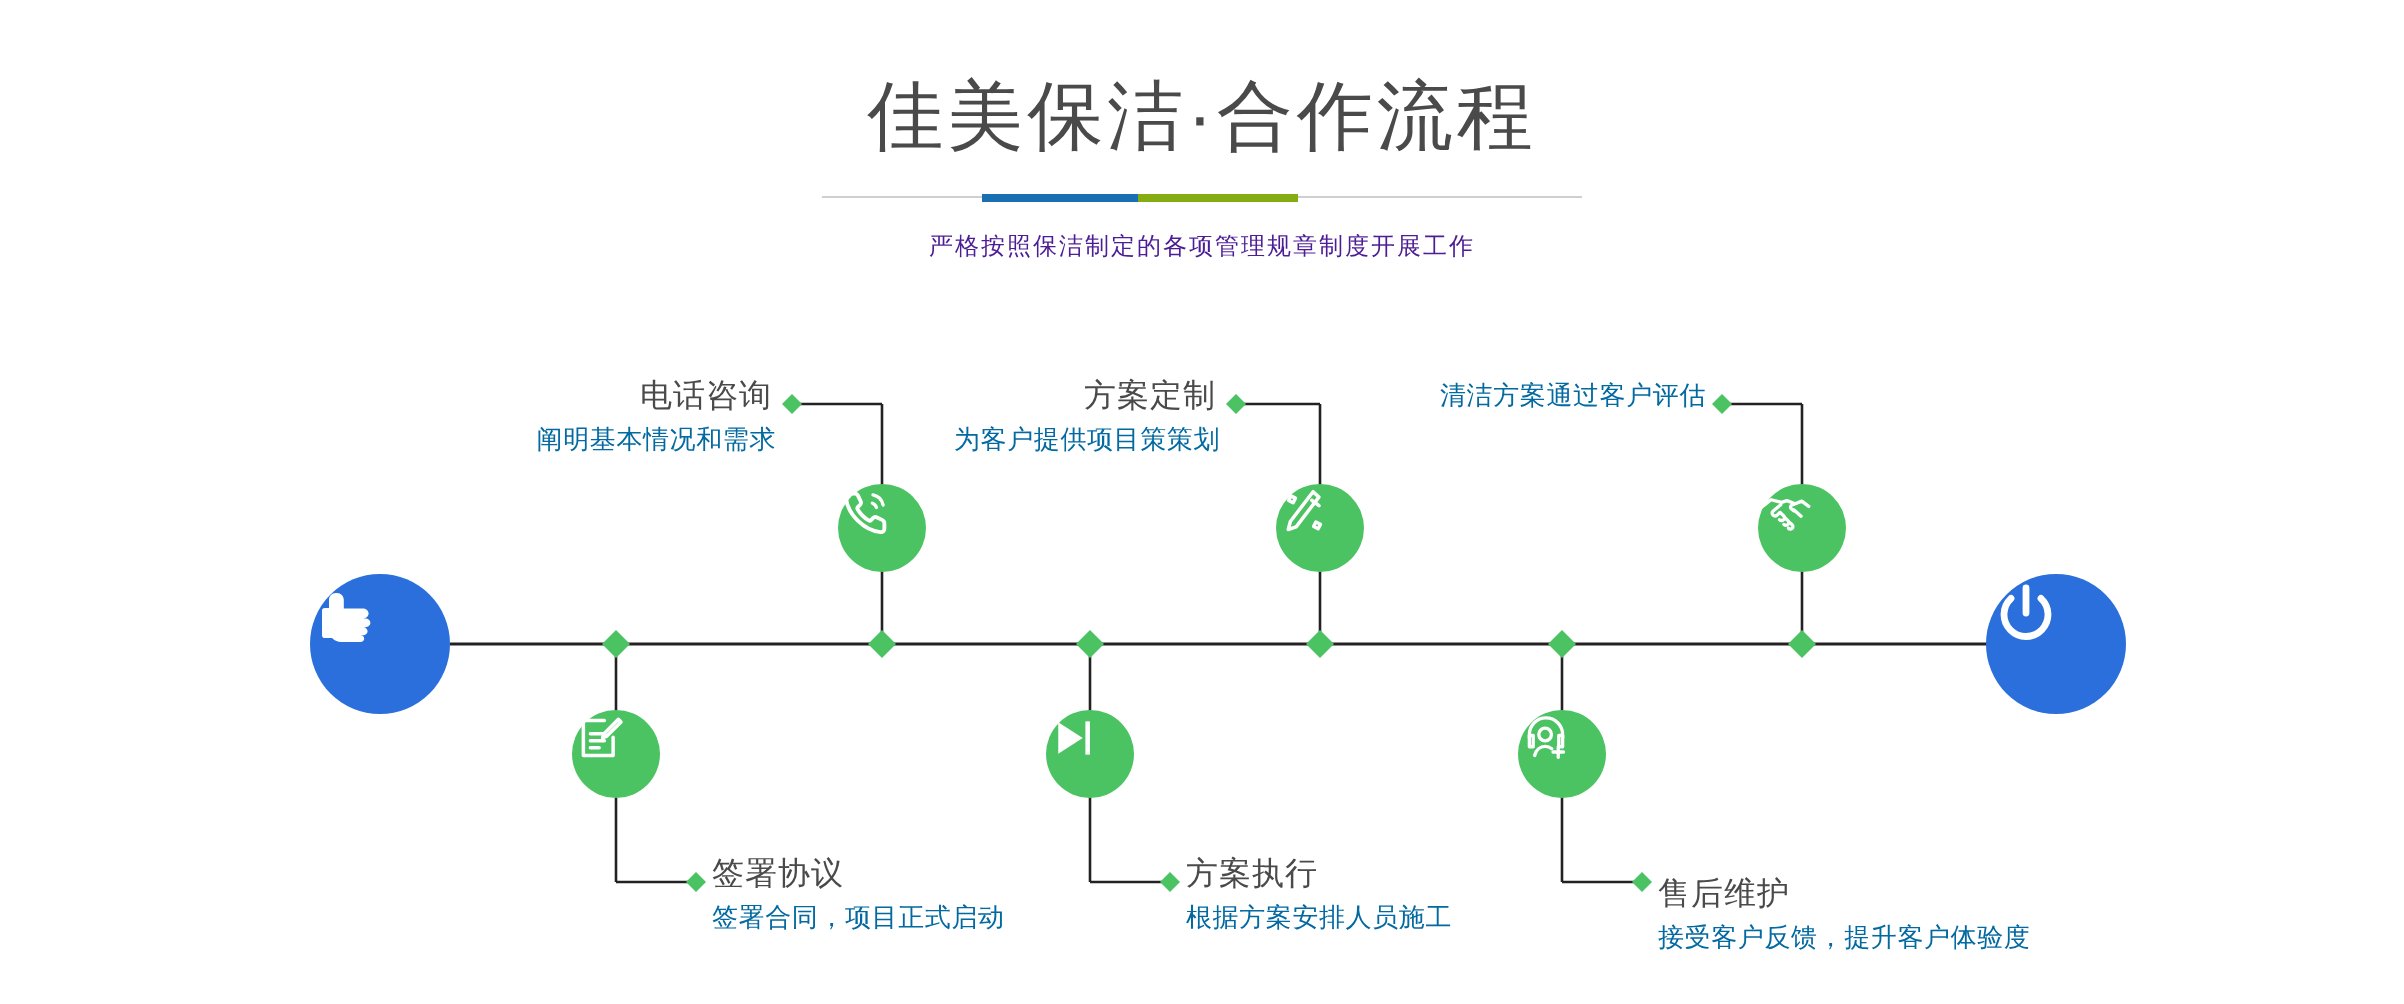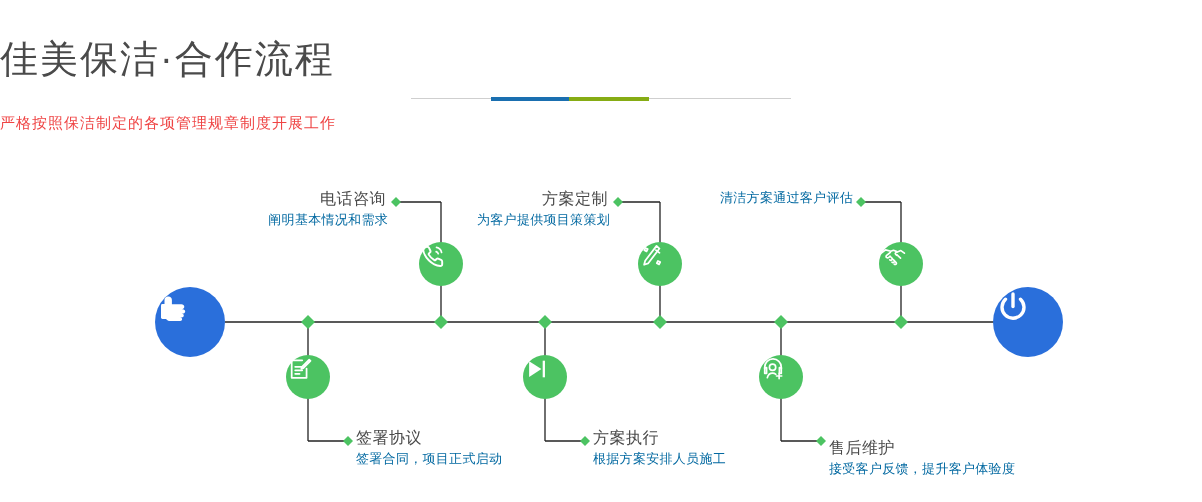--- a/index.html
+++ b/index.html
@@ -17,21 +17,21 @@
     overflow: hidden;
     background: #ffffff;
   }
 
   
   .header {
     position: absolute;
     left: 0;
     top: 0;
     width: 1202px;
-    text-align: left;
+    text-align: center;
   }
   .title {
     margin: 0;
     padding-top: 34px;
     font-size: 38px;
     line-height: 50px;
     font-weight: normal;
     color: #4a4a4a;
     letter-spacing: 2px;
   }
@@ -61,23 +61,23 @@
     position: absolute;
     left: 158px;
     top: 2px;
     width: 80px;
     height: 4px;
     background: #86ac14;
   }
   .subtitle {
     margin: 0;
     padding-top: 8px;
-    font-size: 15px;
+    font-size: 12px;
     line-height: 24px;
-    color: #ef4444;
+    color: #4c1d95;
     letter-spacing: 1px;
   }
 
   
   .diagram {
     position: absolute;
     left: 0;
     top: 0;
     width: 1202px;
     height: 502px;

